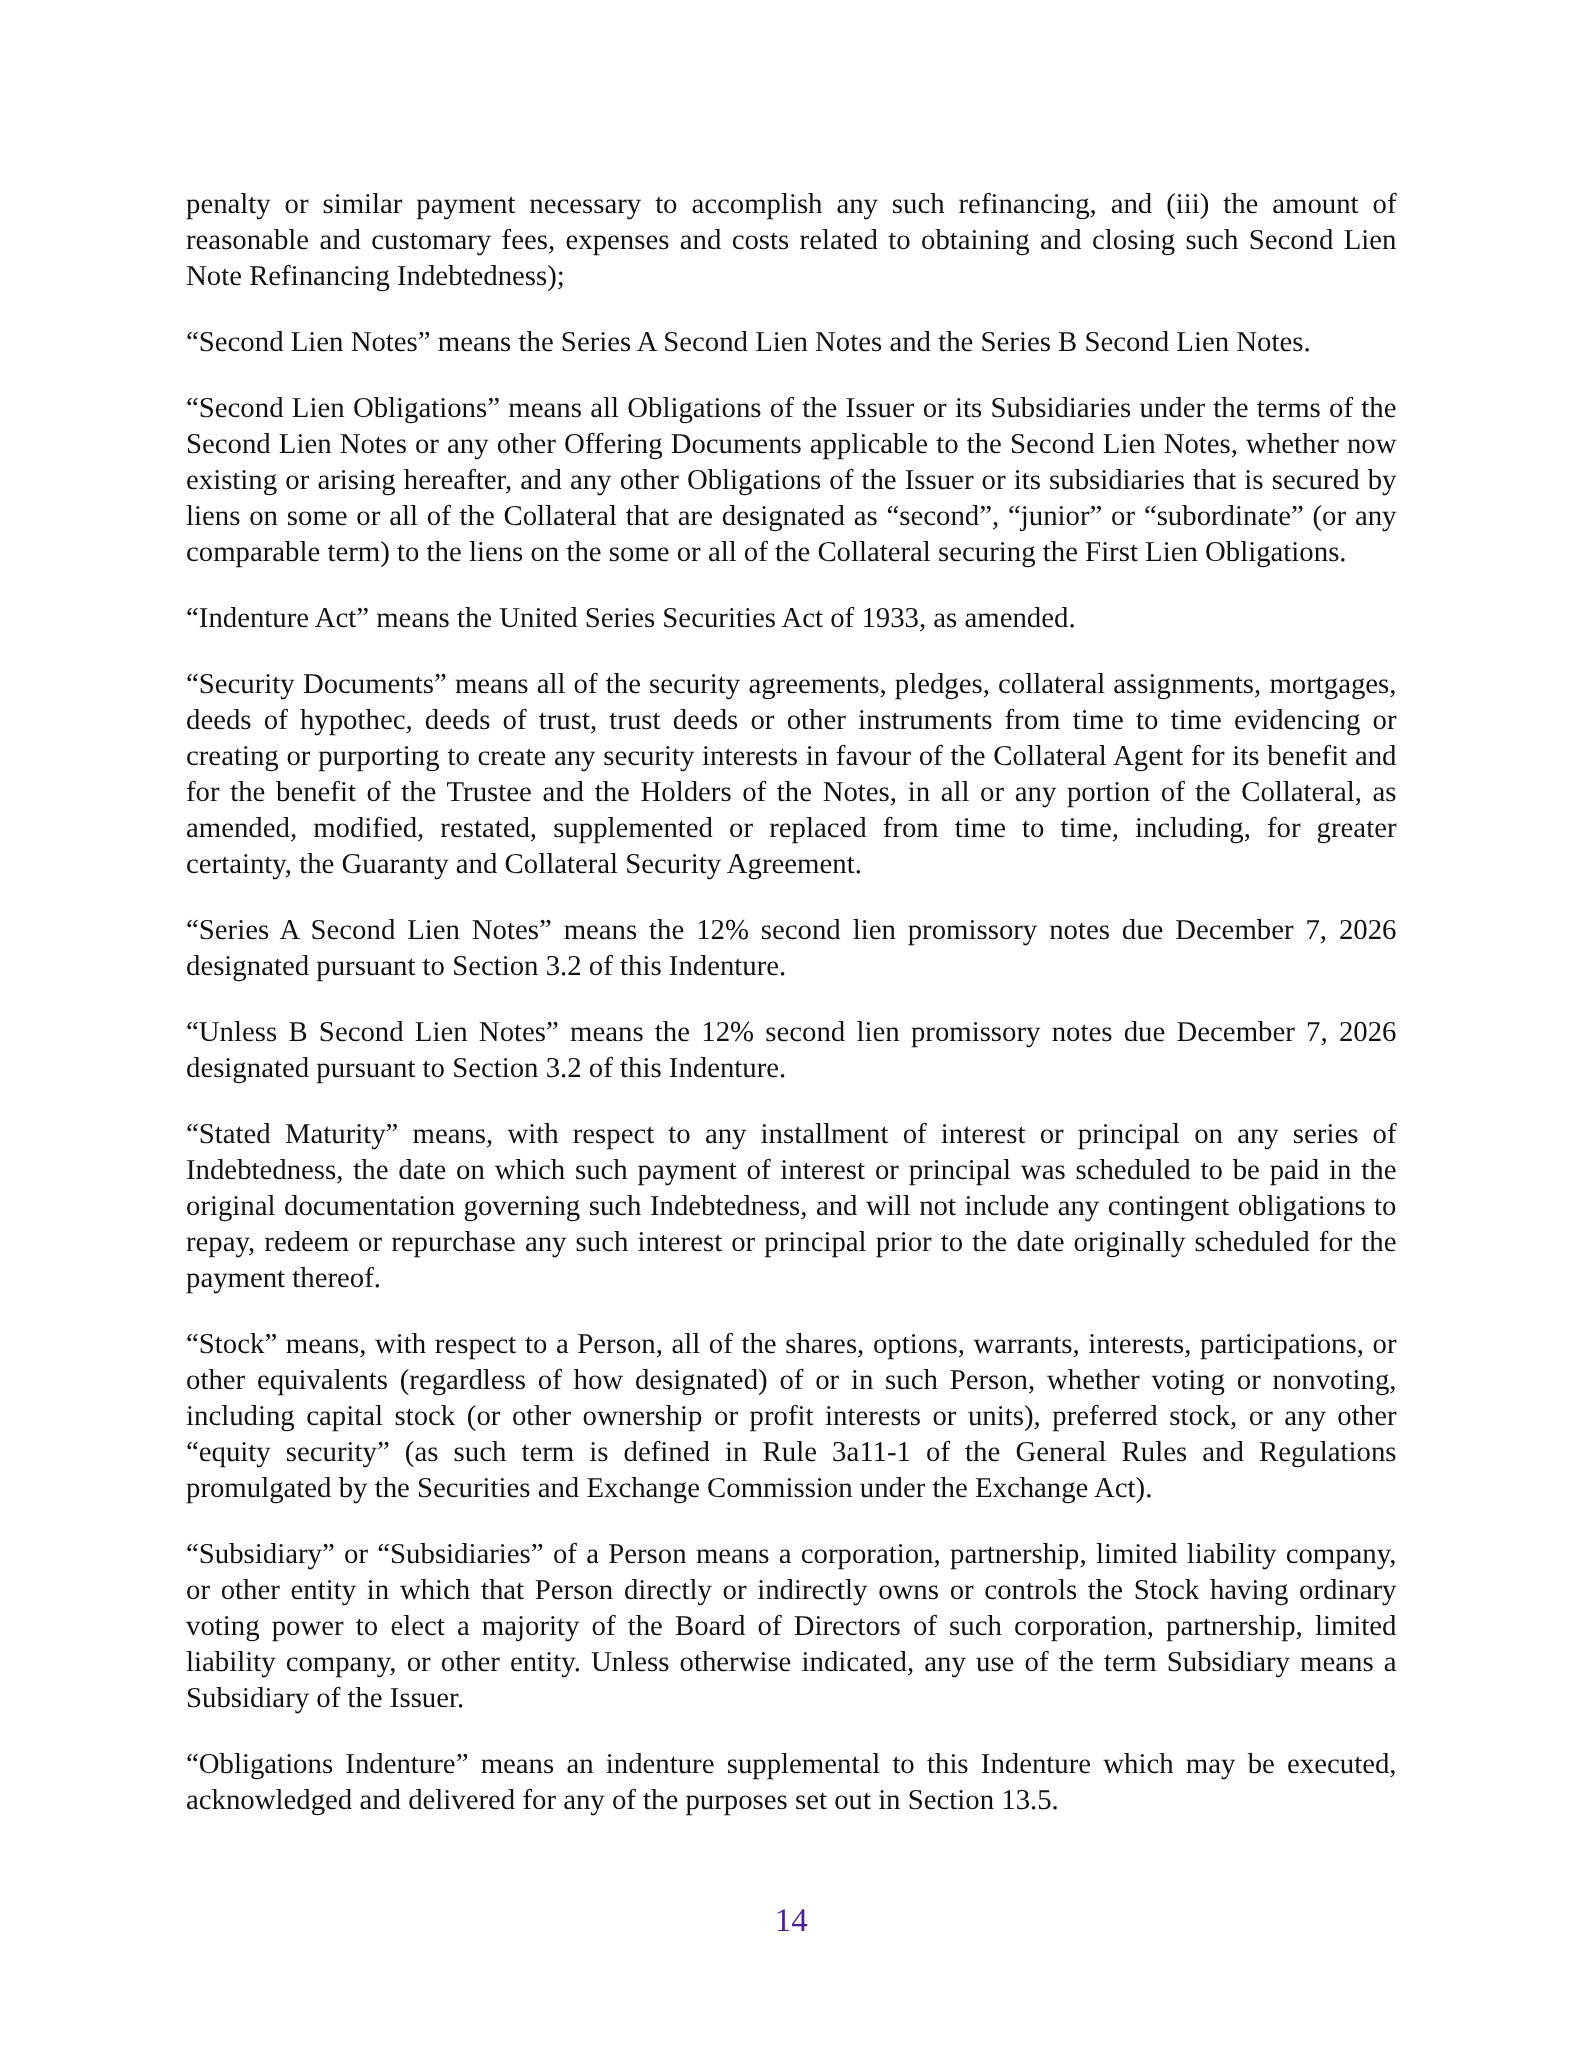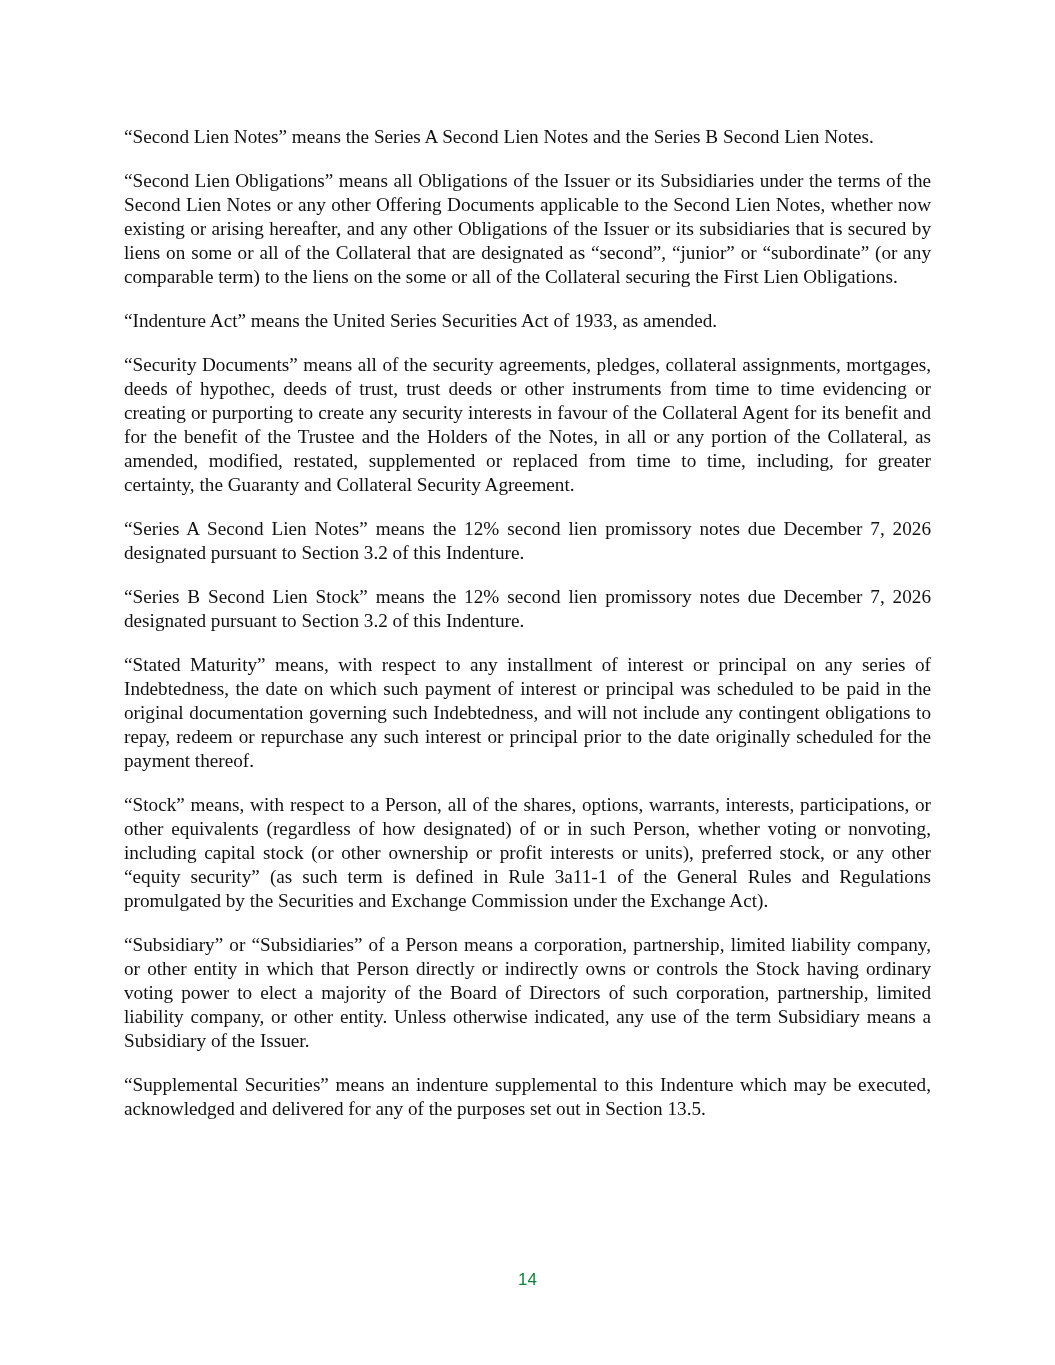--- a/index.html
+++ b/index.html
@@ -15,31 +15,34 @@
     color: #111111;
   }
   .para { margin: 0 0 20px 0; text-align: justify; }
   .para.first { margin-bottom: 20px; }
   .term { font-weight: normal; }
   .page-number {
     position: absolute;
     left: 0; right: 0;
     top: 1268px;
     text-align: center;
-    font-family: Liberation Sans, sans-serif;
-    font-size: 17px;
+    font-family: Liberation Serif, serif;
+    font-size: 22px;
     line-height: 24px;
-    color: #15803d;
+    color: #4c1d95;
   }
 </style>
 </head>
 <body>
 
 <div class="page">
 
+  <p class="para first">
+    <span>penalty or similar payment necessary to accomplish any such refinancing, and (iii) the amount of reasonable and customary fees, expenses and costs related to obtaining and closing such Second Lien Note Refinancing Indebtedness);</span>
+  </p>
 
   <p class="para">
     <span>“</span><span class="term">Second Lien Notes</span><span>” means the Series A Second Lien Notes and the Series B Second Lien Notes.</span>
   </p>
 
   <p class="para">
     <span>“</span><span class="term">Second Lien Obligations</span><span>” means all Obligations of the Issuer or its Subsidiaries under the terms of the Second Lien Notes or any other Offering Documents applicable to the Second Lien Notes, whether now existing or arising hereafter, and any other Obligations of the Issuer or its subsidiaries that is secured by liens on some or all of the Collateral that are designated as “second”, “junior” or “subordinate” (or any comparable term) to the liens on the some or all of the Collateral securing the First Lien Obligations.</span>
   </p>
 
   <p class="para">
@@ -48,34 +51,34 @@
 
   <p class="para">
     <span>“</span><span class="term">Security Documents</span><span>” means all of the security agreements, pledges, collateral assignments, mortgages, deeds of hypothec, deeds of trust, trust deeds or other instruments from time to time evidencing or creating or purporting to create any security interests in favour of the Collateral Agent for its benefit and for the benefit of the Trustee and the Holders of the Notes, in all or any portion of the Collateral, as amended, modified, restated, supplemented or replaced from time to time, including, for greater certainty, the Guaranty and Collateral Security Agreement.</span>
   </p>
 
   <p class="para">
     <span>“</span><span class="term">Series A Second Lien Notes</span><span>” means the 12% second lien promissory notes due December 7, 2026 designated pursuant to Section 3.2 of this Indenture.</span>
   </p>
 
   <p class="para">
-    <span>“</span><span class="term">Series B Second Lien Stock</span><span>” means the 12% second lien promissory notes due December 7, 2026 designated pursuant to Section 3.2 of this Indenture.</span>
+    <span>“</span><span class="term">Unless B Second Lien Notes</span><span>” means the 12% second lien promissory notes due December 7, 2026 designated pursuant to Section 3.2 of this Indenture.</span>
   </p>
 
   <p class="para">
     <span>“</span><span class="term">Stated Maturity</span><span>” means, with respect to any installment of interest or principal on any series of Indebtedness, the date on which such payment of interest or principal was scheduled to be paid in the original documentation governing such Indebtedness, and will not include any contingent obligations to repay, redeem or repurchase any such interest or principal prior to the date originally scheduled for the payment thereof.</span>
   </p>
 
   <p class="para">
     <span>“</span><span class="term">Stock</span><span>” means, with respect to a Person, all of the shares, options, warrants, interests, participations, or other equivalents (regardless of how designated) of or in such Person, whether voting or nonvoting, including capital stock (or other ownership or profit interests or units), preferred stock, or any other “equity security” (as such term is defined in Rule 3a11-1 of the General Rules and Regulations promulgated by the Securities and Exchange Commission under the Exchange Act).</span>
   </p>
 
   <p class="para">
     <span>“</span><span class="term">Subsidiary</span><span>” or “</span><span class="term">Subsidiaries</span><span>” of a Person means a corporation, partnership, limited liability company, or other entity in which that Person directly or indirectly owns or controls the Stock having ordinary voting power to elect a majority of the Board of Directors of such corporation, partnership, limited liability company, or other entity. Unless otherwise indicated, any use of the term Subsidiary means a Subsidiary of the Issuer.</span>
   </p>
 
   <p class="para">
-    <span>“</span><span class="term">Supplemental Securities</span><span>” means an indenture supplemental to this Indenture which may be executed, acknowledged and delivered for any of the purposes set out in Section 13.5.</span>
+    <span>“</span><span class="term">Obligations Indenture</span><span>” means an indenture supplemental to this Indenture which may be executed, acknowledged and delivered for any of the purposes set out in Section 13.5.</span>
   </p>
 
 </div>
 
 <div class="page-number">14</div>
 
 </body></html>

